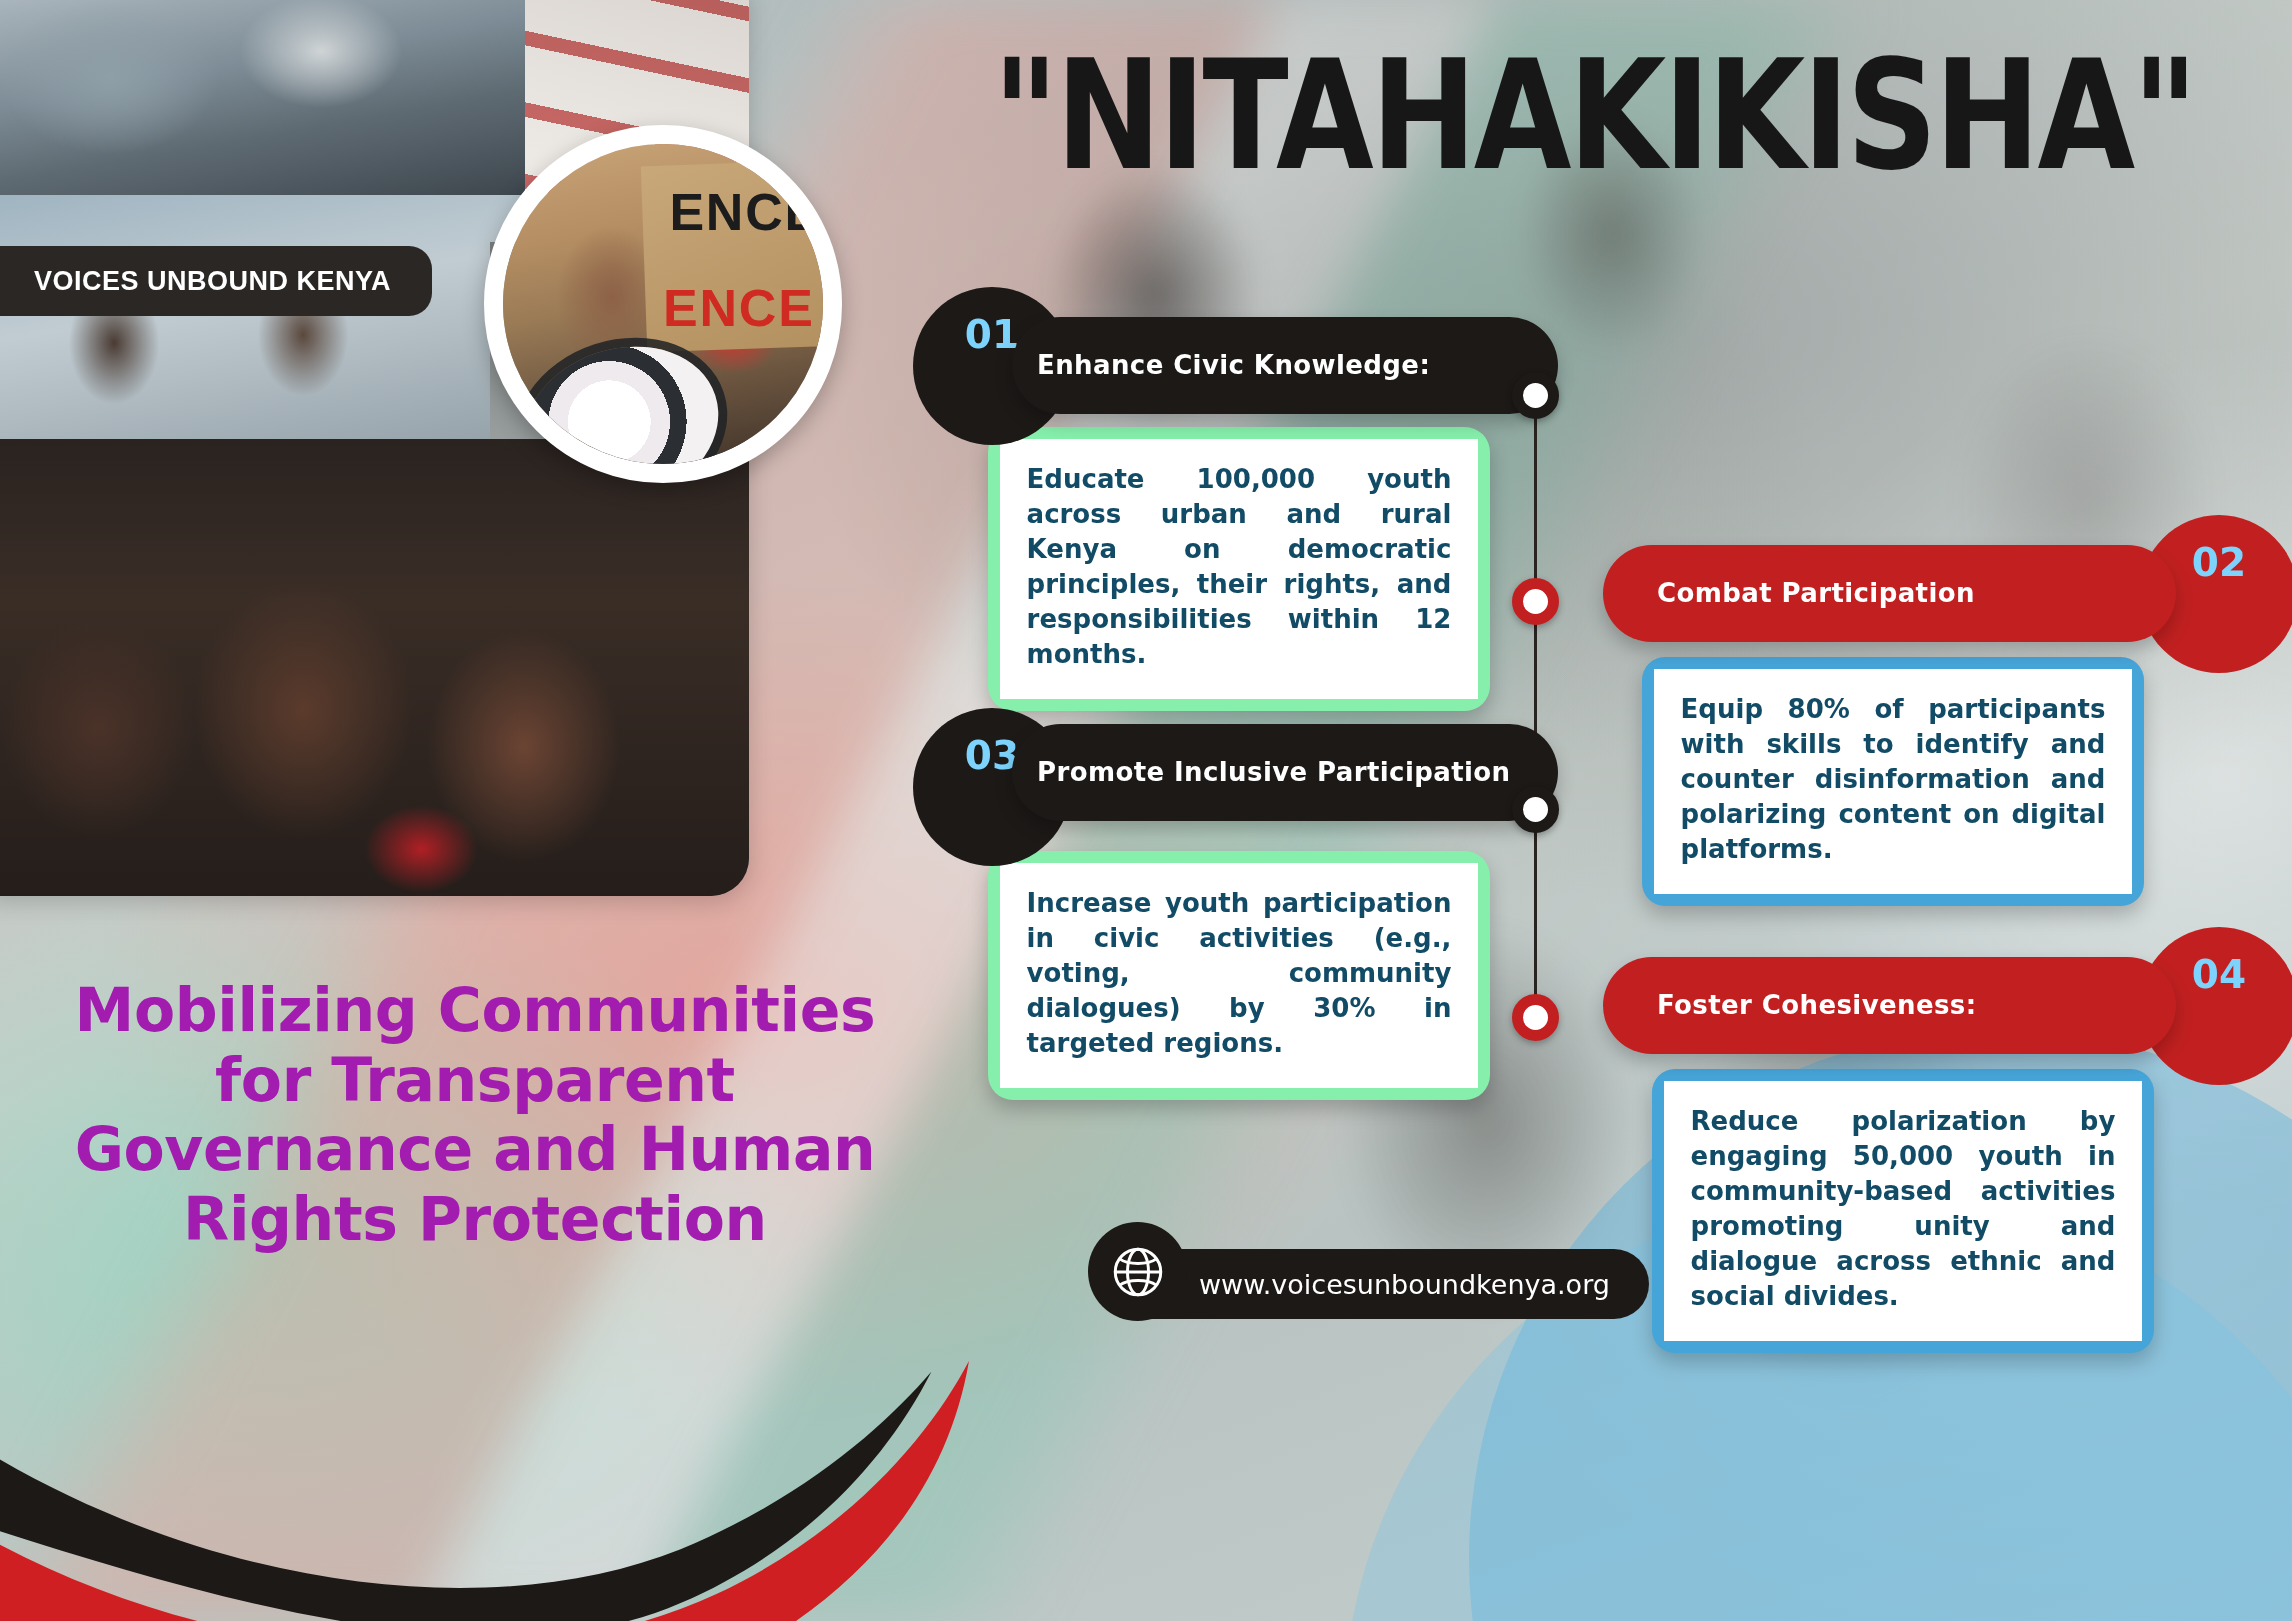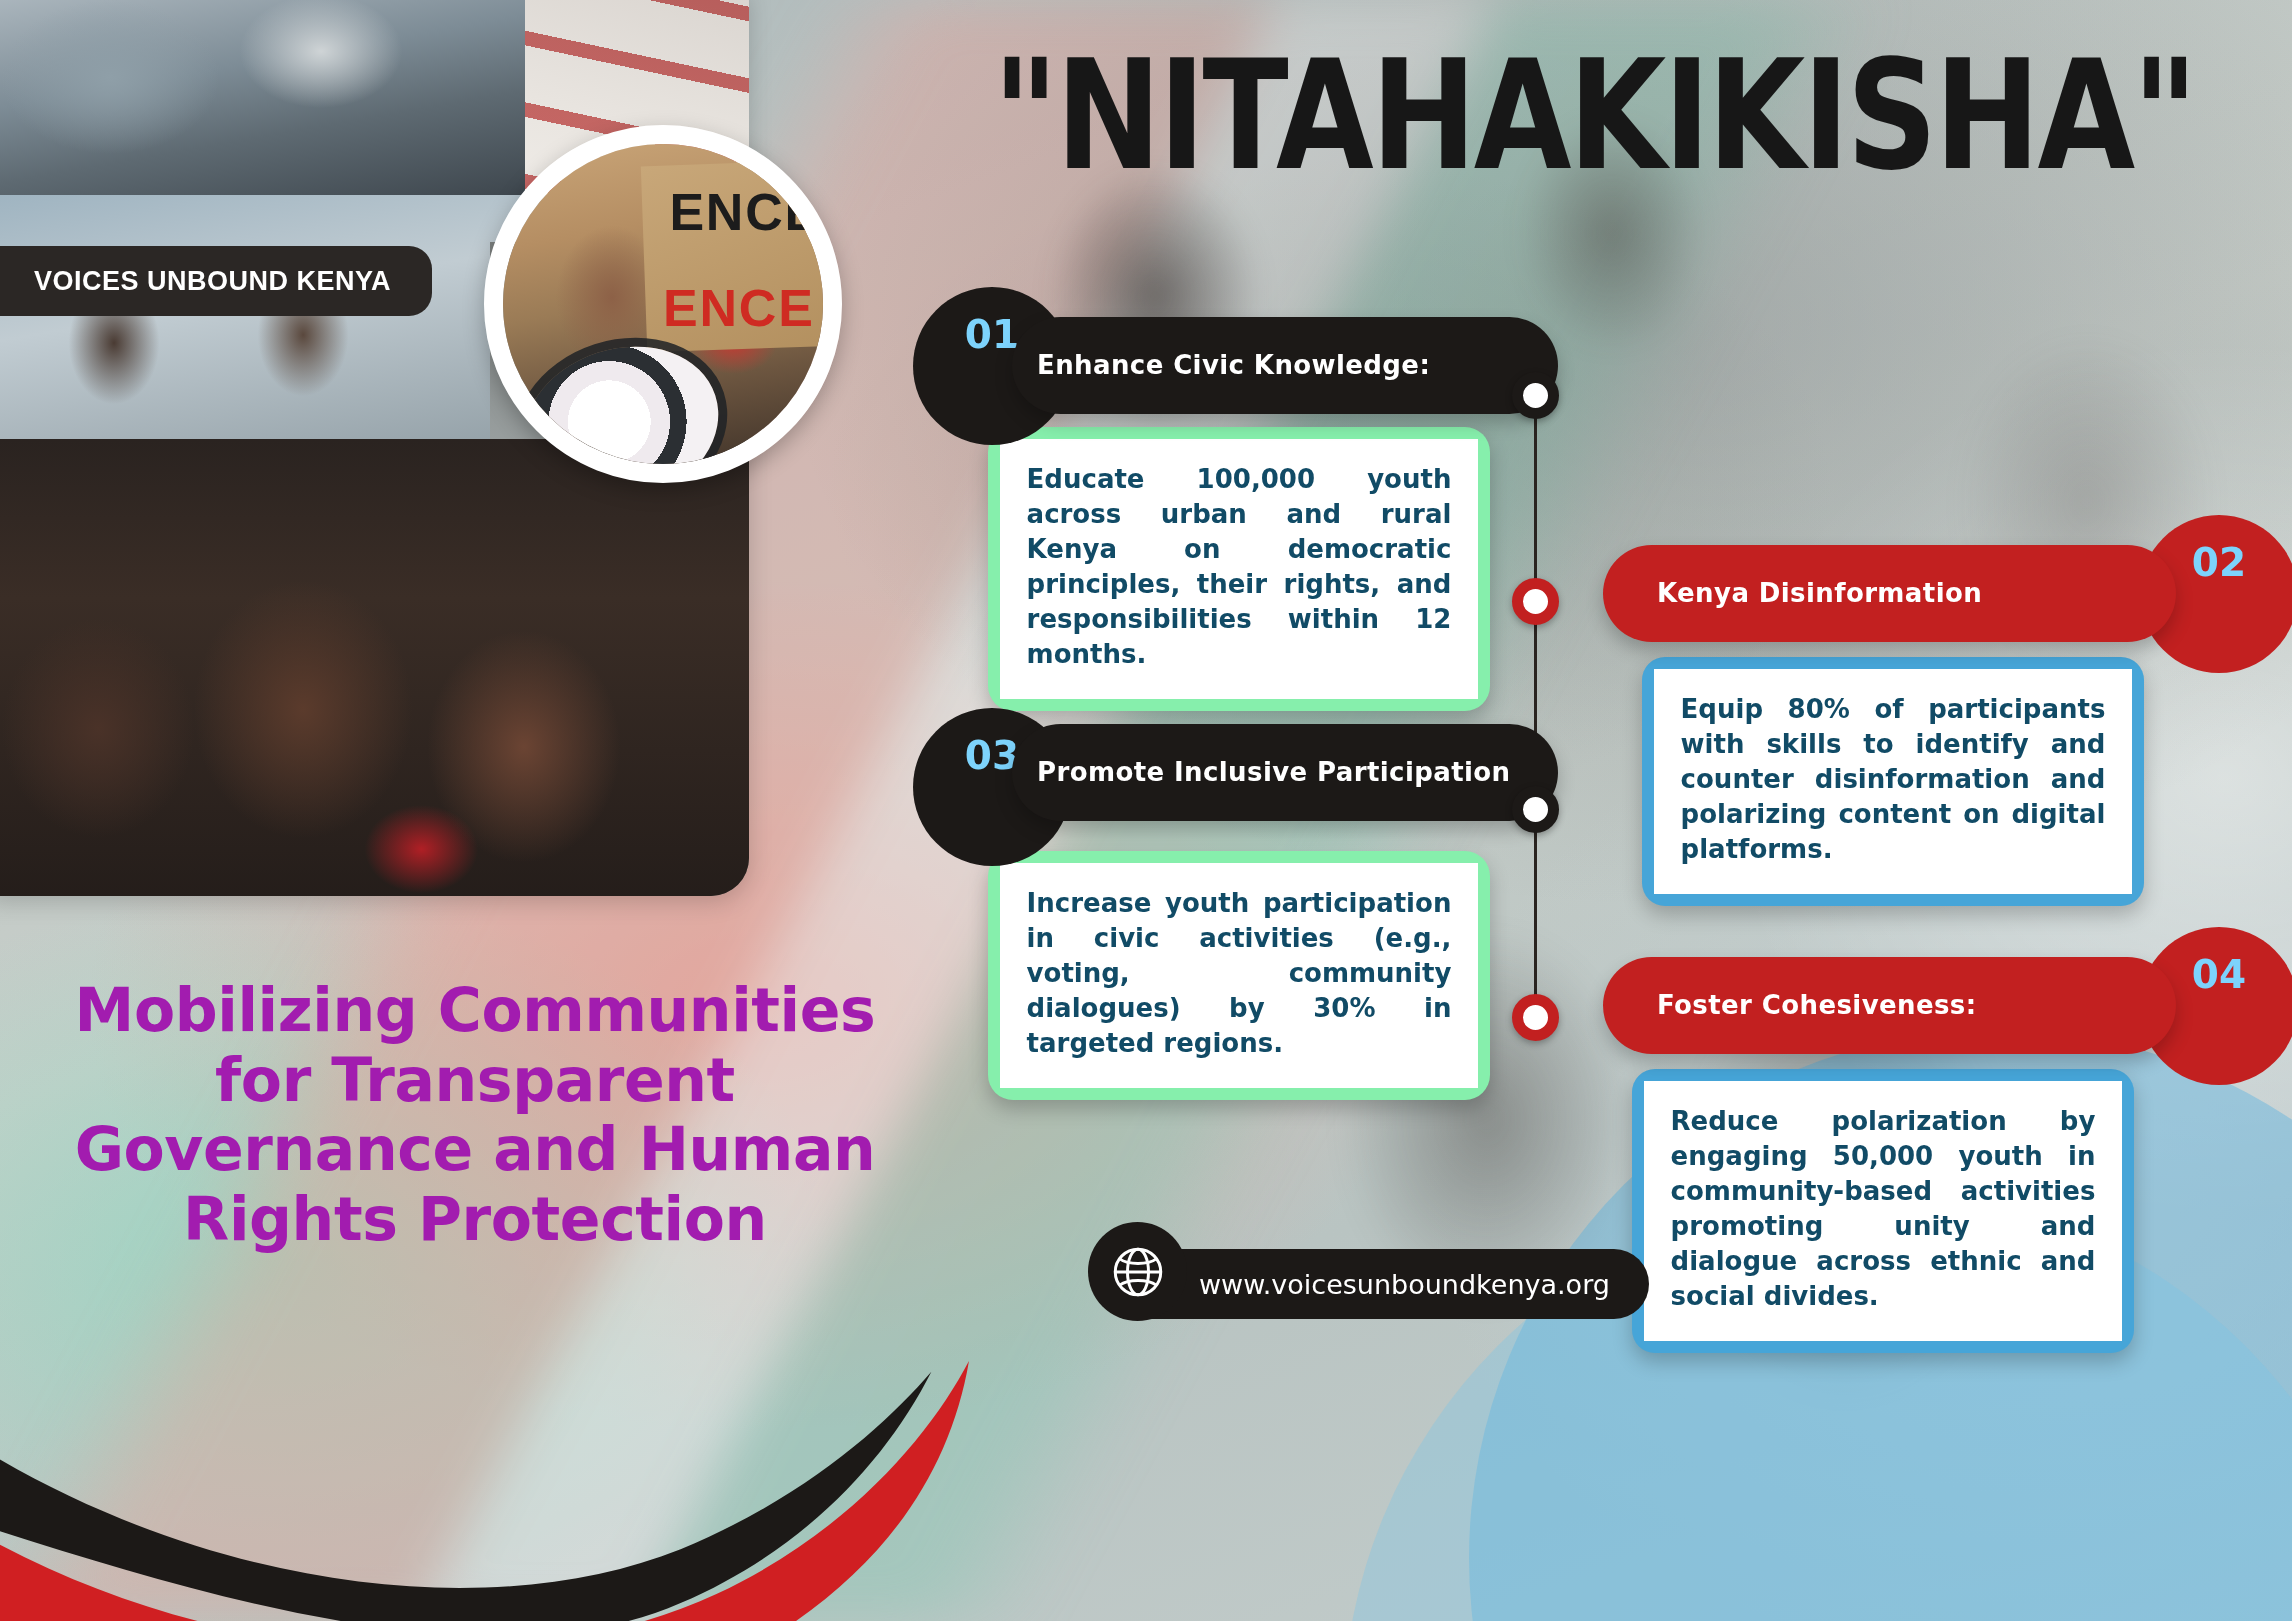--- a/index.html
+++ b/index.html
@@ -255,21 +255,21 @@
   #step2 .card    { left:39px; top:142px; width:502px; }
 
   #step3 { left:913px; top:708px; }
   #step3 .badge   { left:0;    top:0;    }
   #step3 .titlebar{ left:99px; top:16px; width:546px; justify-content:flex-start; padding:16px 25px; }
   #step3 .card    { left:75px;  top:143px; width:502px; }
 
   #step4 { left:1603px; top:927px; }
   #step4 .badge   { left:537px; top:0; }
   #step4 .titlebar{ left:0;  top:30px; width:573px; justify-content:flex-start; padding:0 54px; }
-  #step4 .card    { left:29px; top:142px; width:502px; }
+  #step4 .card    { left:49px; top:142px; width:502px; }
 
   
   #weblink {
     position:absolute; left:1088px; top:1222px; z-index:7;
     display:flex; align-items:center;
   }
   #globe-badge {
     width:99px; height:99px; border-radius:50%;
     background:#1c1917;
     display:flex; align-items:center; justify-content:center;
@@ -339,21 +339,21 @@
     <span class="tb-txt">Enhance Civic Knowledge:</span>
   </div>
   <div class="card blue-dark">
     <div class="card-inner">Educate 100,000 youth across urban and rural Kenya on democratic principles, their rights, and responsibilities within 12 months.</div>
   </div>
 </div>
 
 <div class="step" id="step2">
   <div class="badge red" style="left:537px;top:0;">02</div>
   <div class="titlebar red">
-    <span class="tb-txt">Kenya Disinformation</span>
+    <span class="tb-txt">Combat Participation</span>
   </div>
   <div class="card blue-lite">
     <div class="card-inner">Equip 80% of participants with skills to identify and counter disinformation and polarizing content on digital platforms.</div>
   </div>
 </div>
 
 <div class="step" id="step3">
   <div class="badge dark">03</div>
   <div class="titlebar dark">
     <span class="tb-txt">Promote Inclusive Participation</span>

